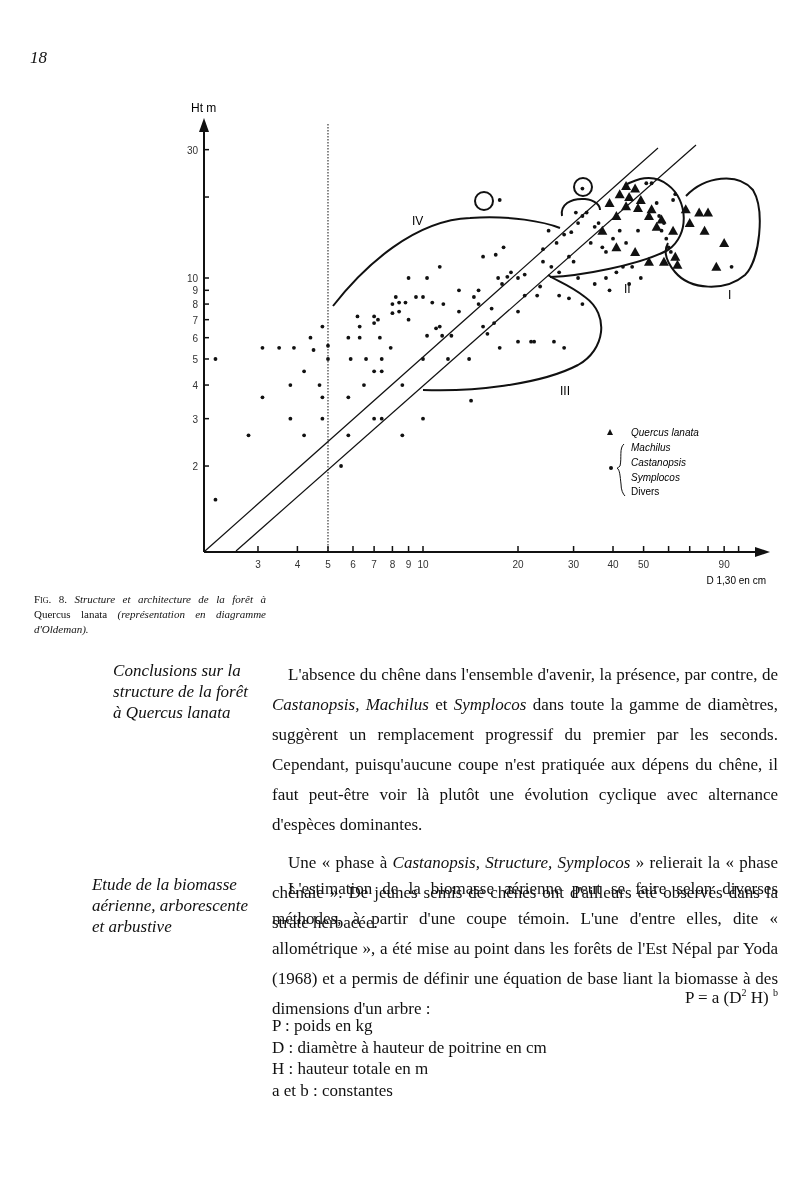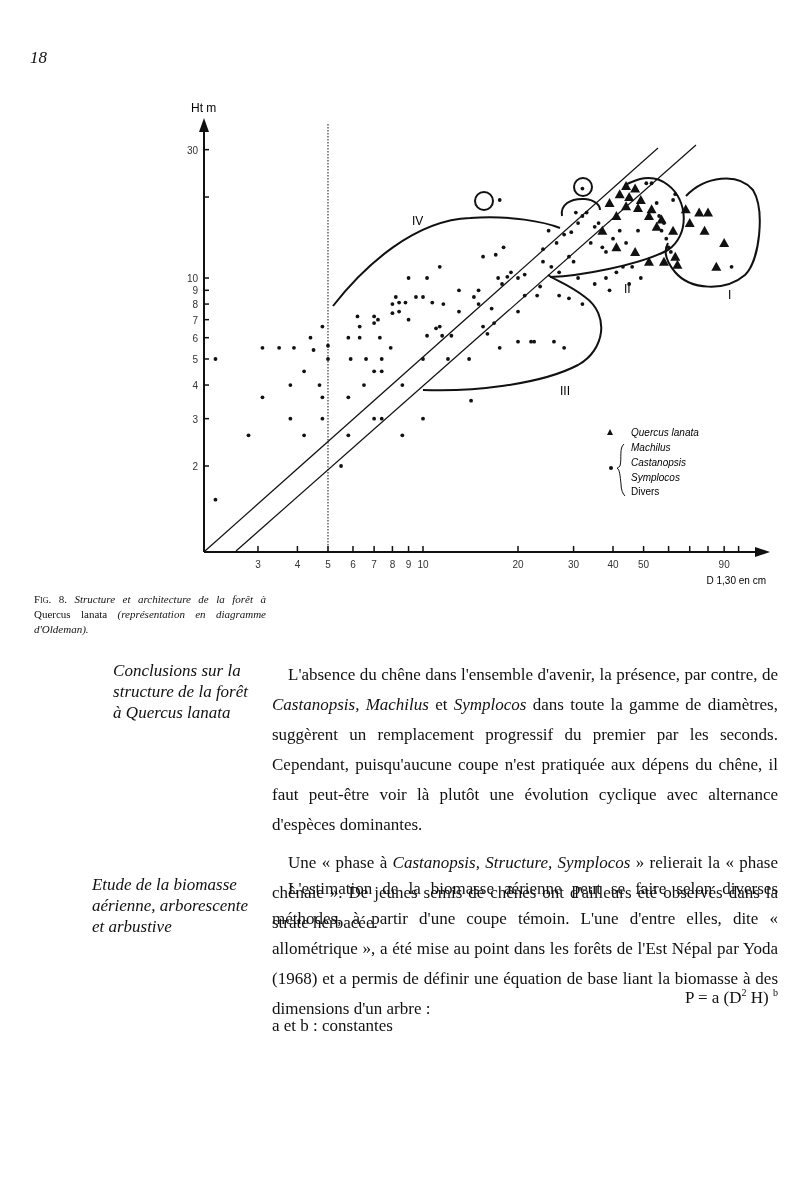--- a/index.html
+++ b/index.html
@@ -325,14 +325,17 @@
 
 <div class="abs formula">
   <span>P</span>
   <span>=</span>
   <span>a</span>
   <span>(D</span><sup style="font-size:10px">2</sup><span> H)</span>
   <sup style="font-size:10px">b</sup>
 </div>
 
 <div class="abs defs">
+  <div>P : poids en kg</div>
+  <div>D : diamètre à hauteur de poitrine en cm</div>
+  <div>H : hauteur totale en m</div>
   <div>a et b : constantes</div>
 </div>
 
 </body></html>

